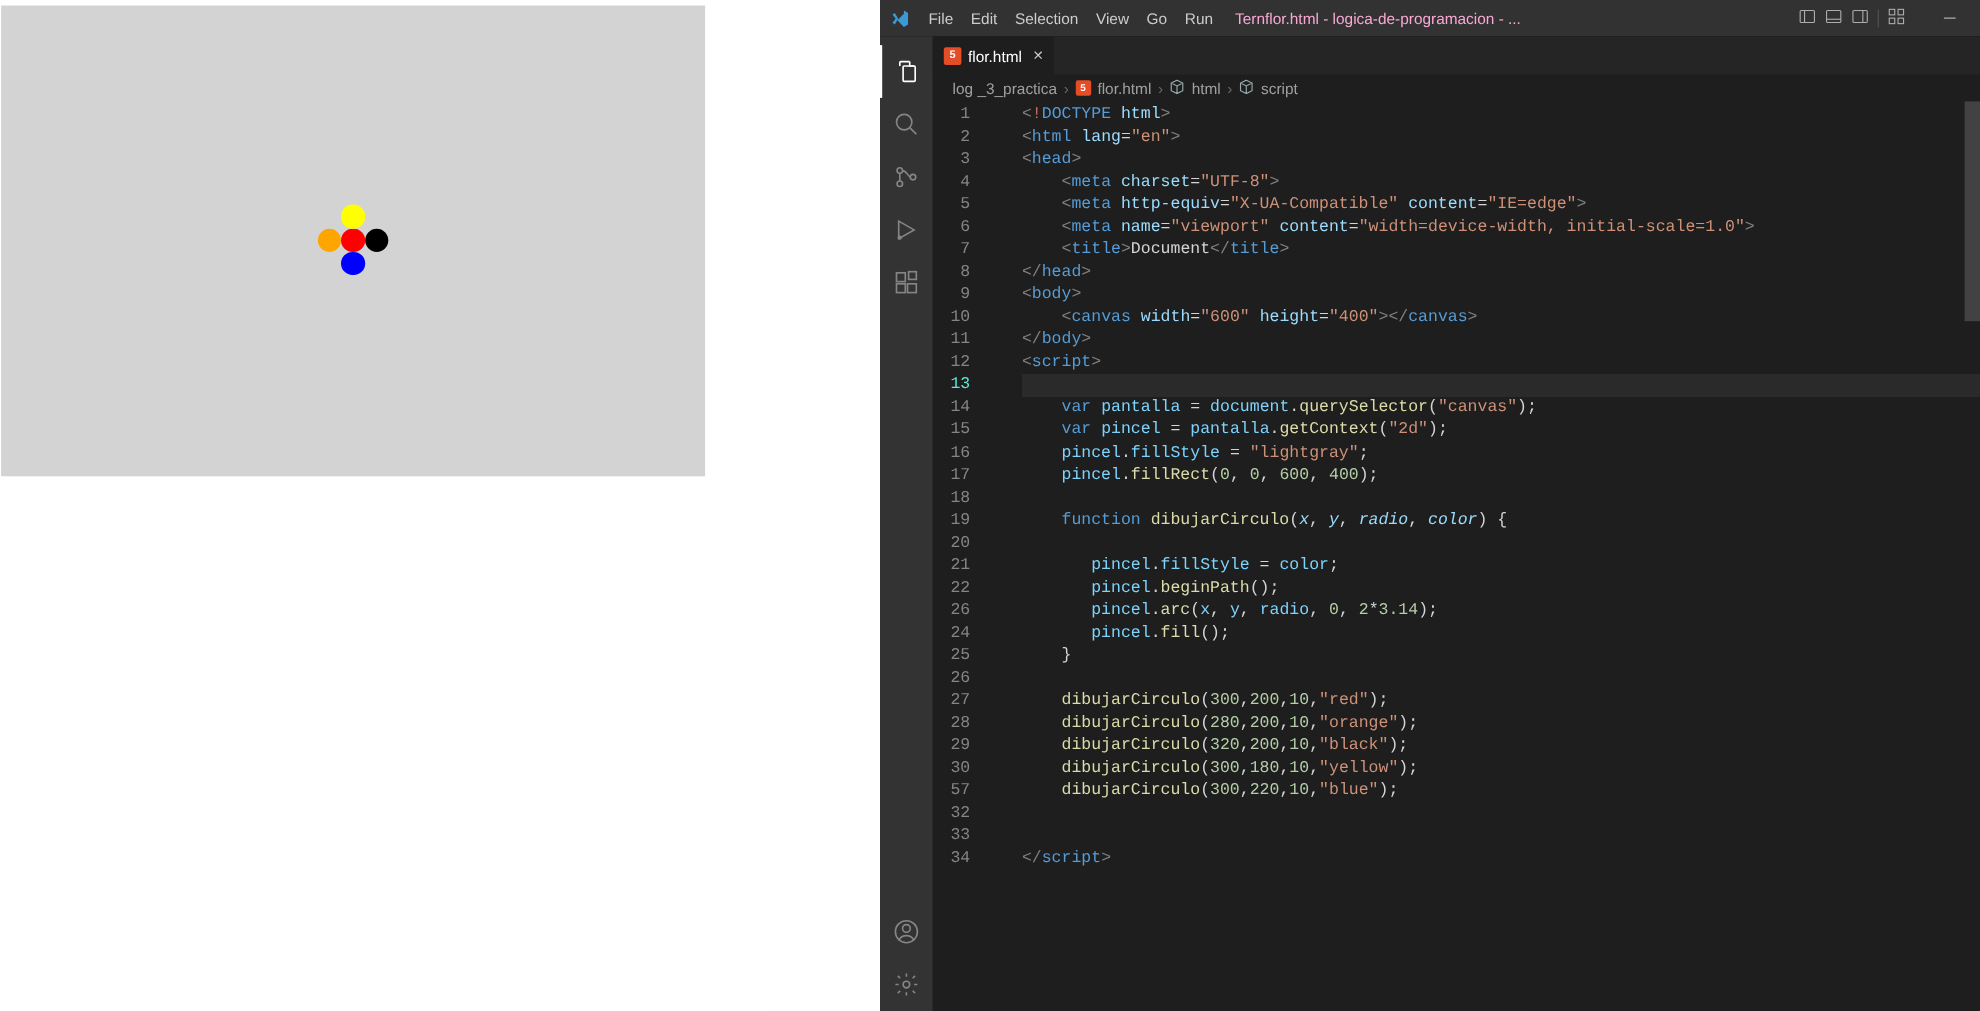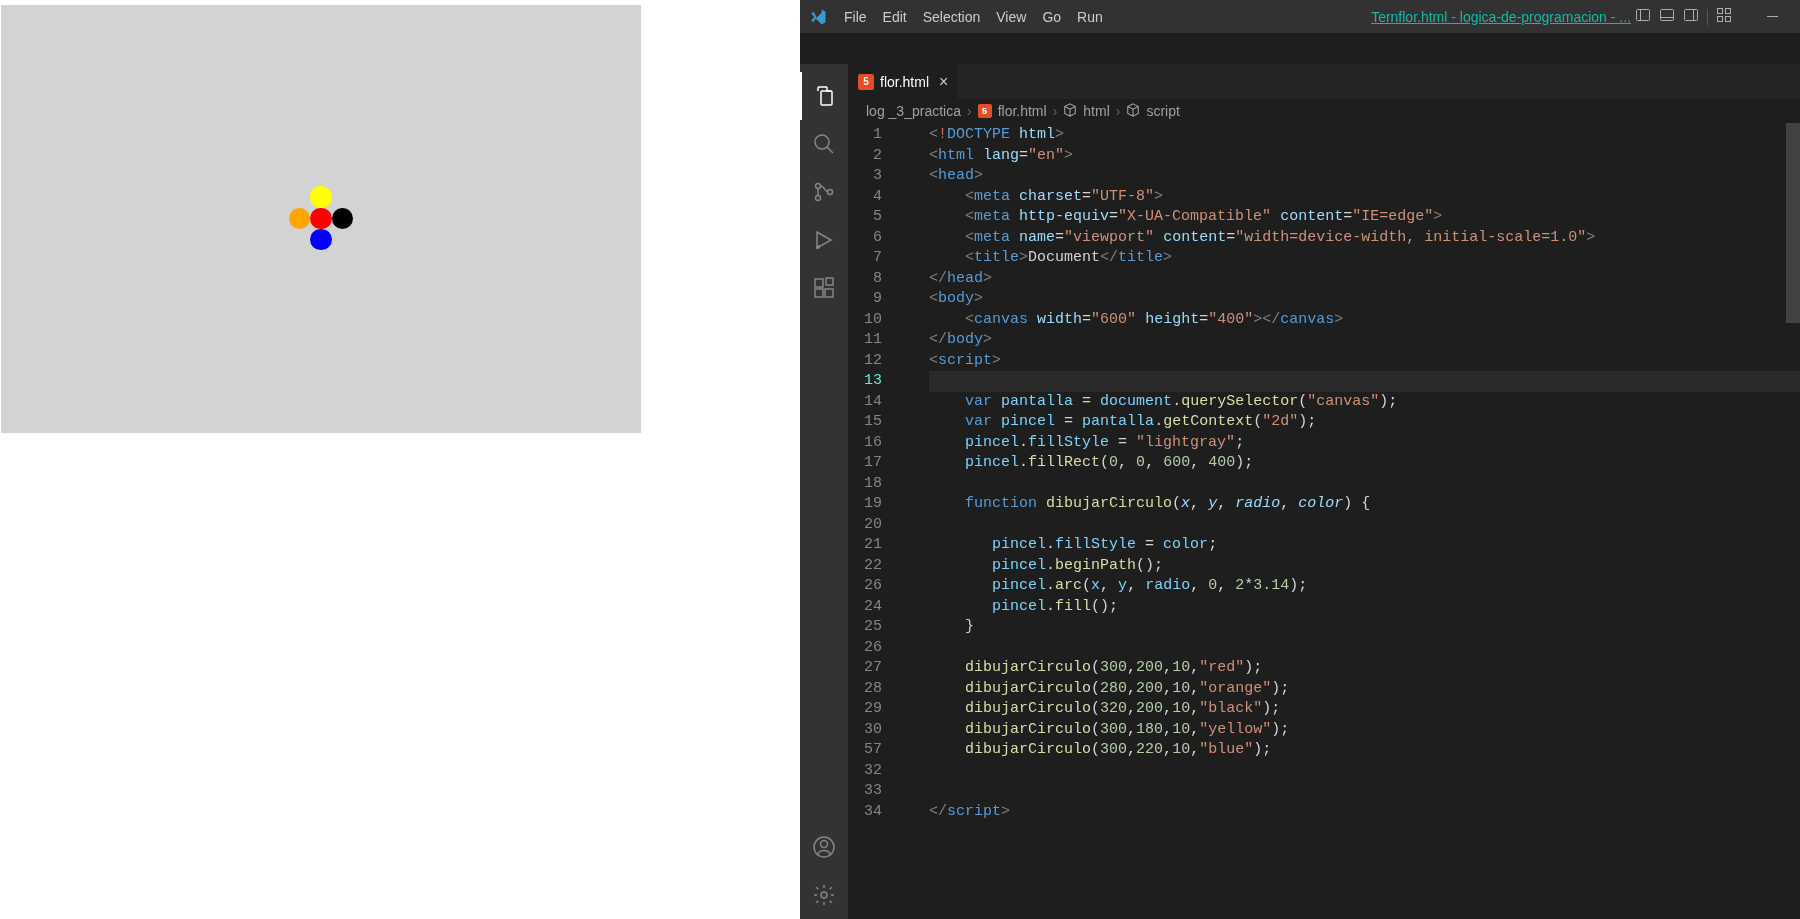--- a/index.html
+++ b/index.html
@@ -33,35 +33,34 @@
     height: 22px;
   }
   .vscode {
     flex: 1;
     height: 919px;
     background: #1e1e1e;
     color: #cccccc;
     display: flex;
     flex-direction: column;
     font-size: 14px;
-    gap: 31px;
   }
   .titlebar {
     height: 33px;
     background: #323233;
     display: flex;
     align-items: center;
     padding: 0 8px;
     gap: 4px;
     color: #ccc;
     font-size: 14px;
   }
   .titlebar .logo { width: 20px; height: 20px; margin-right: 4px; display:flex; align-items:center; justify-content:center;}
   .menu-item { padding: 4px 8px; cursor: pointer; }
-  .titlebar .title-center { flex: 1; text-align: right; padding-left: 8px; color: #14b8a6; white-space: nowrap; overflow:hidden; text-overflow:ellipsis;text-decoration:underline;}
+  .titlebar .title-center { flex: 1; text-align: left; padding-left: 8px; color: #f9a8d4; white-space: nowrap; overflow:hidden; text-overflow:ellipsis;}
   .titlebar .win-controls { display: flex; gap: 0; align-items:center;}
   .titlebar .layout-icons { display:flex; gap:8px; margin-right:16px; align-items:center;}
   .titlebar .layout-icons svg, .titlebar .win-controls svg { opacity:0.8;}
   .titlebar .win-btn { width: 40px; height: 33px; display:flex; align-items:center; justify-content:center; }
   .main-row { flex: 1; display: flex; overflow: hidden;}
   .activitybar {
     width: 48px;
     background: #333333;
     display: flex;
     flex-direction: column;

